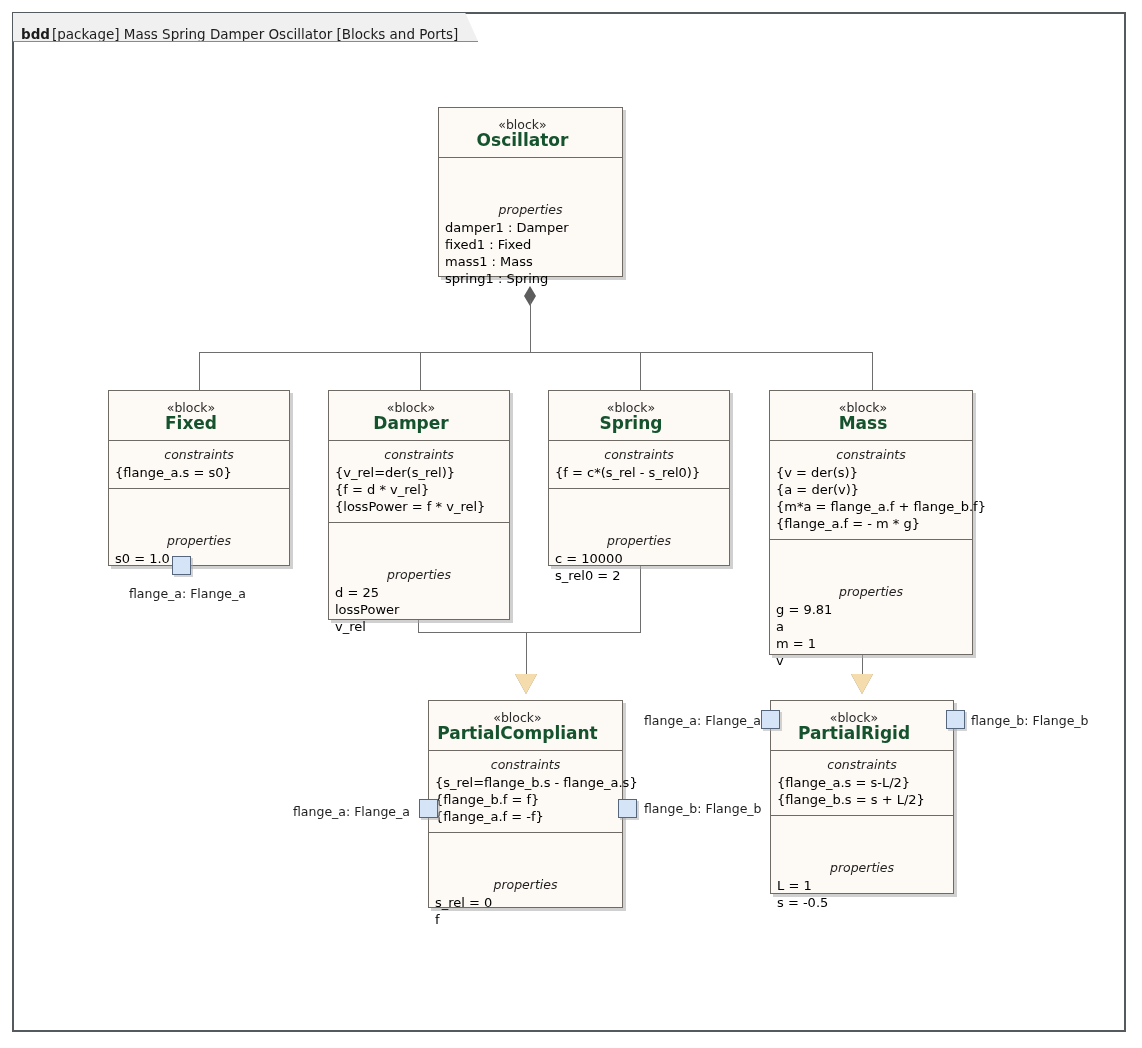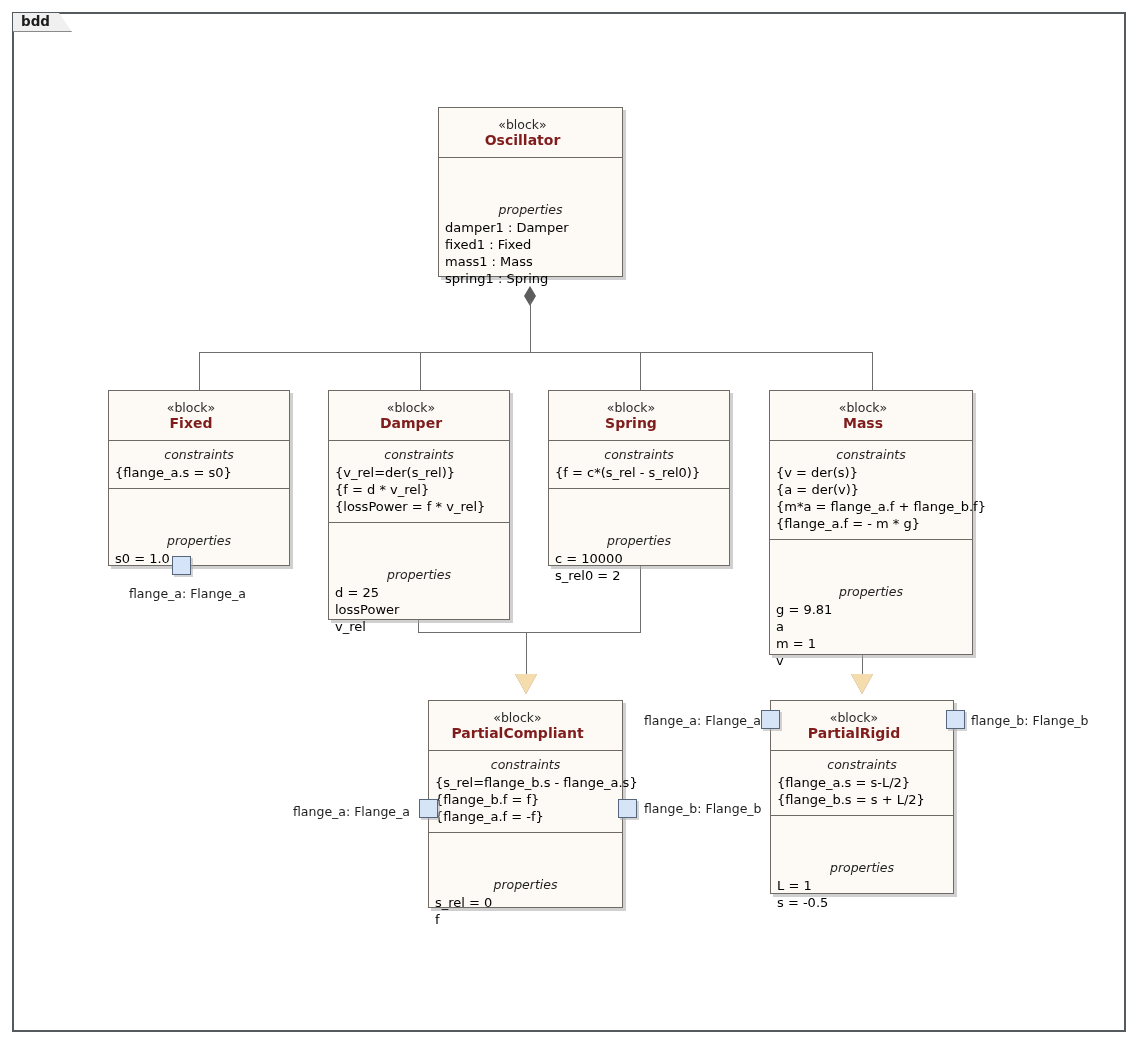--- a/index.html
+++ b/index.html
@@ -27,25 +27,25 @@
     left: 16px; top: 16px;
     width: 1114px; height: 1020px;
     background: #b9b9b9;
     z-index: -1;
   }
 
   
   #frame-title-tab {
     position: absolute;
     left: 13px; top: 13px;
-    height: 19px;
+    height: 29px;
     background: #f0f0f0;
     border-right: none;
     display: flex;
-    align-items: flex-start;
+    align-items: flex-end;
     padding: 0 6px 0 8px;
     font-size: 13.5px;
     color: #1c1c1c;
     white-space: nowrap;
     clip-path: polygon(0 0, calc(100% - 13px) 0, 100% 100%, 0 100%);
     padding-right: 20px;
     box-sizing: border-box;
   }
   #frame-title-tab .tab-underline {
     position: absolute;
@@ -66,23 +66,23 @@
     text-align: center;
     padding: 9px 20px 8px 4px;
     border-bottom: 1px solid #6f6a63;
   }
   .stereotype {
     font-size: 12.5px;
     color: #2b2b2b;
     line-height: 15px;
   }
   .block-name {
-    font-size: 14px;
+    font-size: 17px;
     font-weight: bold;
-    color: #7f1d1d;
+    color: #14532d;
     line-height: 17px;
   }
   .compartment {
     border-bottom: 1px solid #6f6a63;
     padding: 5px 0 7px 0;
   }
   .compartment.last { border-bottom: none; margin-top: 38px; }
   .compartment-title {
     text-align: center;
     font-style: italic;
@@ -155,20 +155,21 @@
 </style>
 </head>
 <body>
 
 <div id="frame-shadow"></div>
 
 <div id="diagram-frame"></div>
 
 <div id="frame-title-tab">
   <span class="tab-kind">bdd</span>
+    <span>[package] Mass Spring Damper Oscillator [Blocks and Ports]</span>
   <span class="tab-underline"></span>
 </div>
 
 <div class="diamond" style="left:524px; top:286px;"></div>
 <div class="vline" style="left:530px; top:300px; height:52px;"></div>
 <div class="hline" style="left:199px; top:352px; width:674px;"></div>
 
 <div class="vline" style="left:199px; top:352px; height:38px;"></div>
 <div class="vline" style="left:420px; top:352px; height:38px;"></div>
 <div class="vline" style="left:640px; top:352px; height:38px;"></div>

